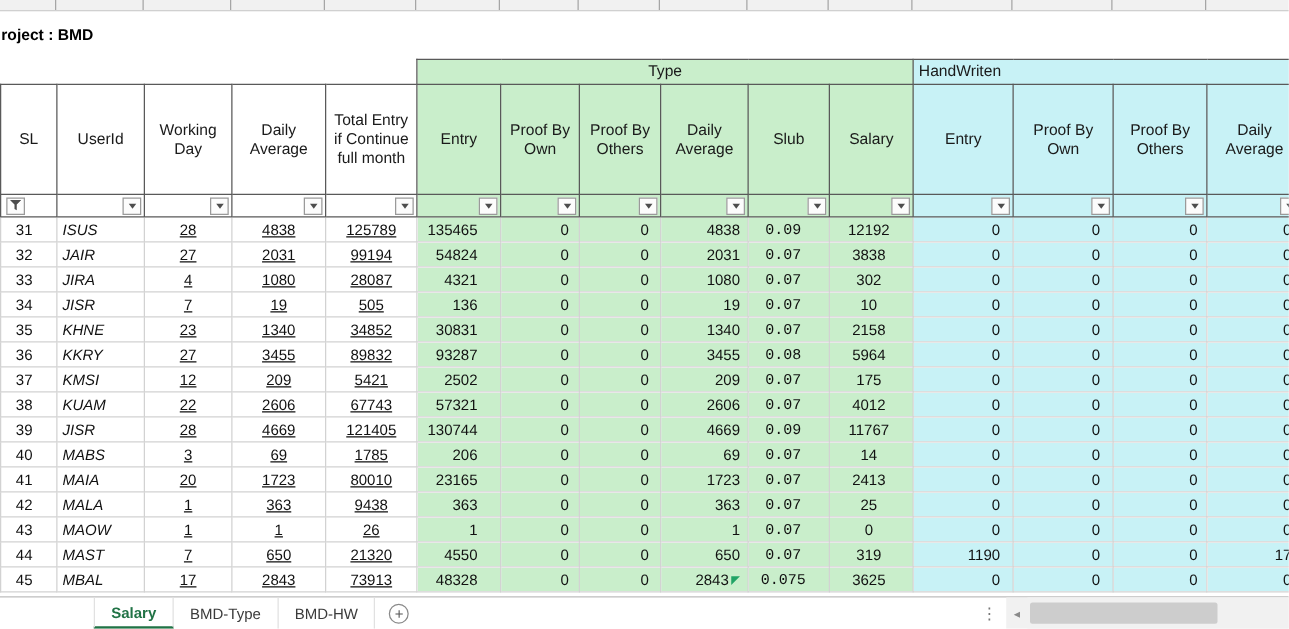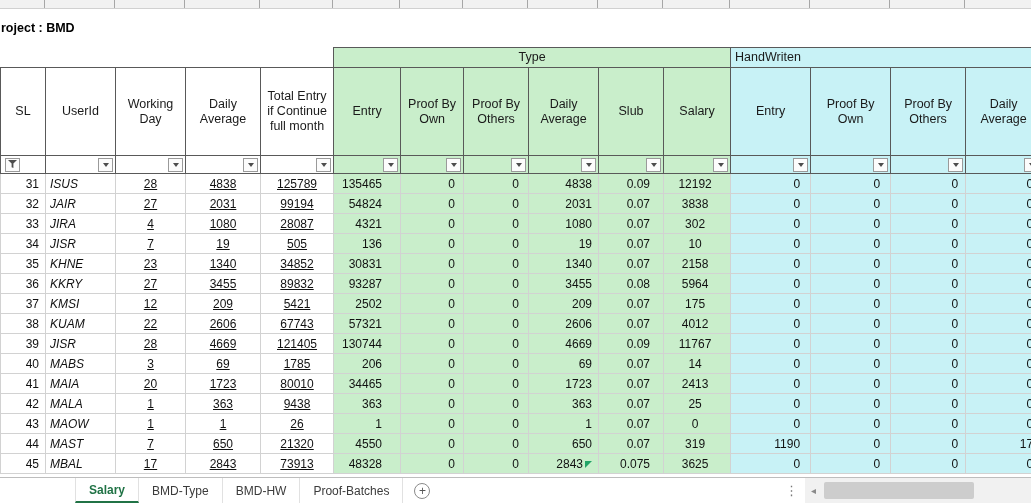--- a/index.html
+++ b/index.html
@@ -36,28 +36,28 @@
   .fbtn{display:inline-flex;align-items:center;justify-content:center;
     width:15px;height:14px;background:#fcfcfc;border:1px solid #9a9a9a;vertical-align:middle;}
   .chev{width:0;height:0;border-left:3.5px solid transparent;border-right:3.5px solid transparent;
     border-top:4.5px solid #4d4d4d;}
   
   tbody tr{height:20px;}
   tbody td{border:1px solid #d2d2d2;font-size:12px;color:#111;padding:0 4px;
     white-space:nowrap;overflow:hidden;background:#fff;}
   tbody td.sec-type{background:var(--green);}
   tbody td.sec-hw{background:var(--cyan);}
-  td.c-sl{text-align:right;padding-right:6px;}
+  td.c-sl{text-align:right;padding-right:19px;}
   td.c-userid{text-align:left;padding-left:4px;font-style:italic;}
   td.c-working_day,td.c-daily_average,td.c-total_entry{text-align:center;text-decoration:underline;}
   td.c-t_entry{text-align:right;padding-right:18px;}
   td.c-t_proof_own{text-align:right;padding-right:8px;}
   td.c-t_proof_others{text-align:right;padding-right:9px;}
   td.c-t_daily_average{text-align:right;padding-right:6px;}
-  td.c-t_slub{text-align:right;padding-right:13px;}
+  td.c-t_slub{text-align:center;padding-right:13px;font-family:Liberation Mono, monospace;}
   td.c-t_salary{text-align:center;padding-right:8px;}
   td.c-h_entry{text-align:right;padding-right:10px;}
   td.c-h_proof_own{text-align:right;padding-right:10px;}
   td.c-h_proof_others{text-align:right;padding-right:7px;}
   td.c-h_daily_average{text-align:right;padding-right:8px;}
   .flag{display:inline-block;margin-left:2px;width:0;height:0;
     border-top:7px solid #21a366;border-right:7px solid transparent;vertical-align:middle;}
   
   .tabbar{position:absolute;left:0;bottom:0;width:1031px;height:26px;background:#fff;
     border-top:1px solid #bdbdbd;display:flex;align-items:stretch;}
@@ -360,21 +360,21 @@
         <td class="c-h_proof_own sec-hw">0</td>
         <td class="c-h_proof_others sec-hw">0</td>
         <td class="c-h_daily_average sec-hw">0</td>
       </tr>
       <tr>
         <td class="c-sl sec-base">41</td>
         <td class="c-userid sec-base">MAIA</td>
         <td class="c-working_day sec-base">20</td>
         <td class="c-daily_average sec-base">1723</td>
         <td class="c-total_entry sec-base">80010</td>
-        <td class="c-t_entry sec-type">34465</td>
+        <td class="c-t_entry sec-type">23165</td>
         <td class="c-t_proof_own sec-type">0</td>
         <td class="c-t_proof_others sec-type">0</td>
         <td class="c-t_daily_average sec-type">1723</td>
         <td class="c-t_slub sec-type">0.07</td>
         <td class="c-t_salary sec-type">2413</td>
         <td class="c-h_entry sec-hw">0</td>
         <td class="c-h_proof_own sec-hw">0</td>
         <td class="c-h_proof_others sec-hw">0</td>
         <td class="c-h_daily_average sec-hw">0</td>
       </tr>
@@ -448,21 +448,20 @@
       </tr>
     </tbody>
 </table>
 
 <div class="tabbar">
   <div class="tab-lead"></div>
   <div style="display:flex" id="tabs">
       <div class="tab active">Salary</div>
       <div class="tab">BMD-Type</div>
       <div class="tab">BMD-HW</div>
-      <div class="tab">Proof-Batches</div>
     </div>
   <div class="add">
     <span class="circle">+</span>
   </div>
   <div class="dots">⋮</div>
   <div class="hscroll">
     <div class="sarrow">◂</div>
     <div class="track">
       <div class="thumb"></div>
     </div>

